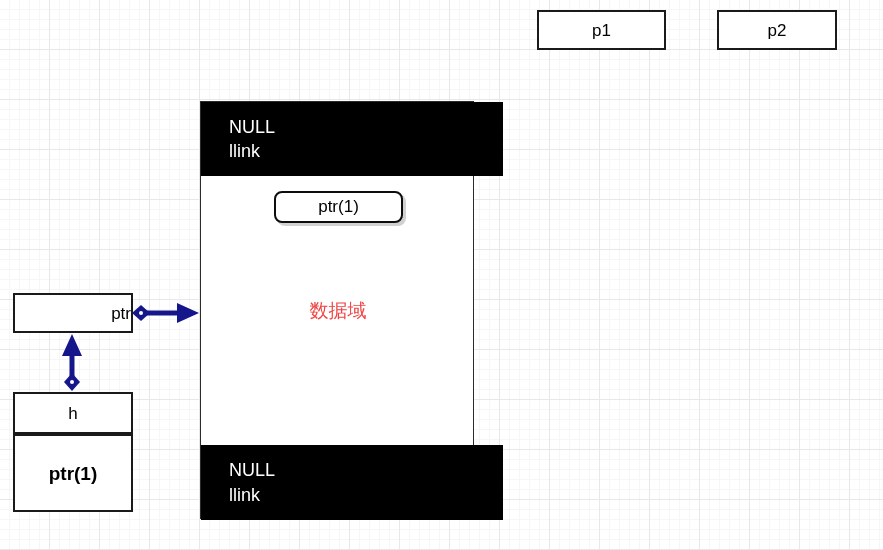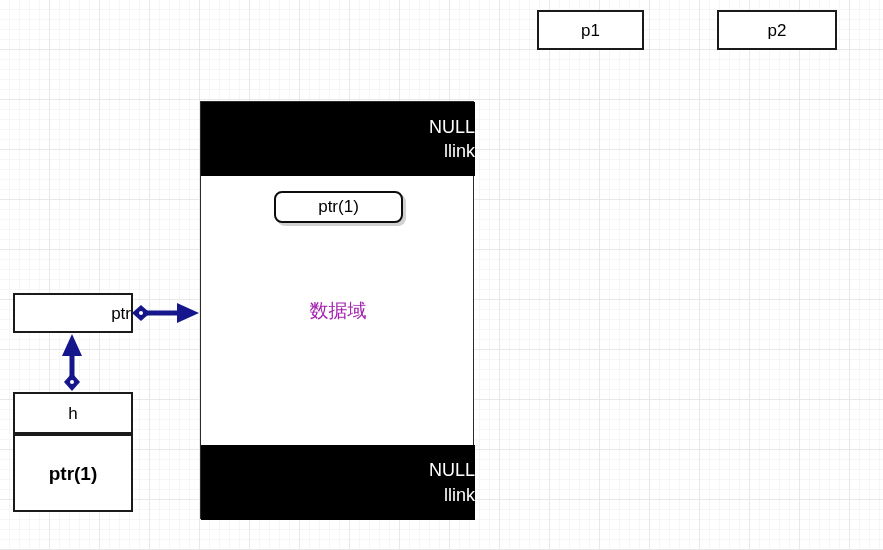--- a/index.html
+++ b/index.html
@@ -39,21 +39,21 @@
     background: #ffffff;
     border: 2px solid #1a1a1a;
     display: flex;
     align-items: center;
     justify-content: center;
     color: #000000;
     font-size: 17px;
     line-height: 1;
   }
 
-  #box-p1  { left: 537px; top: 10px;  width: 107px; height: 40px; }
+  #box-p1  { left: 537px; top: 10px;  width: 129px; height: 40px; }
   #box-p2  { left: 717px; top: 10px;  width: 120px; height: 40px; }
   #box-ptr { left: 13px;  top: 293px; width: 120px; height: 40px; justify-content: flex-end; }
 
   
   #box-h-group {
     position: absolute;
     left: 13px;
     top: 392px;
     width: 120px;
     height: 120px;
@@ -91,39 +91,40 @@
     border: 1px solid #2b2b2b;
   }
   .node-band {
     position: absolute;
     left: 0;
     width: 274px;
     background: #000000;
     color: #ffffff;
     display: flex;
     flex-direction: column;
-    align-items: flex-end;
+    align-items: flex-start;
     justify-content: center;
     font-size: 18px;
     line-height: 1.35;
+    padding-left: 28px;
   }
   #node-llink-band { top: 0px;   height: 74px; }
   #node-rlink-band { top: 343px; height: 75px; }
 
   #node-body-label {
     position: absolute;
     left: 0;
     top: 74px;
     width: 274px;
     height: 269px;
     display: flex;
     align-items: center;
     justify-content: center;
     font-size: 19px;
-    color: #a21caf;
+    color: #ef4444;
   }
 
   #node-ptr1 {
     position: absolute;
     left: 73px;
     top: 89px;
     width: 129px;
     height: 32px;
     box-sizing: border-box;
     background: #ffffff;

